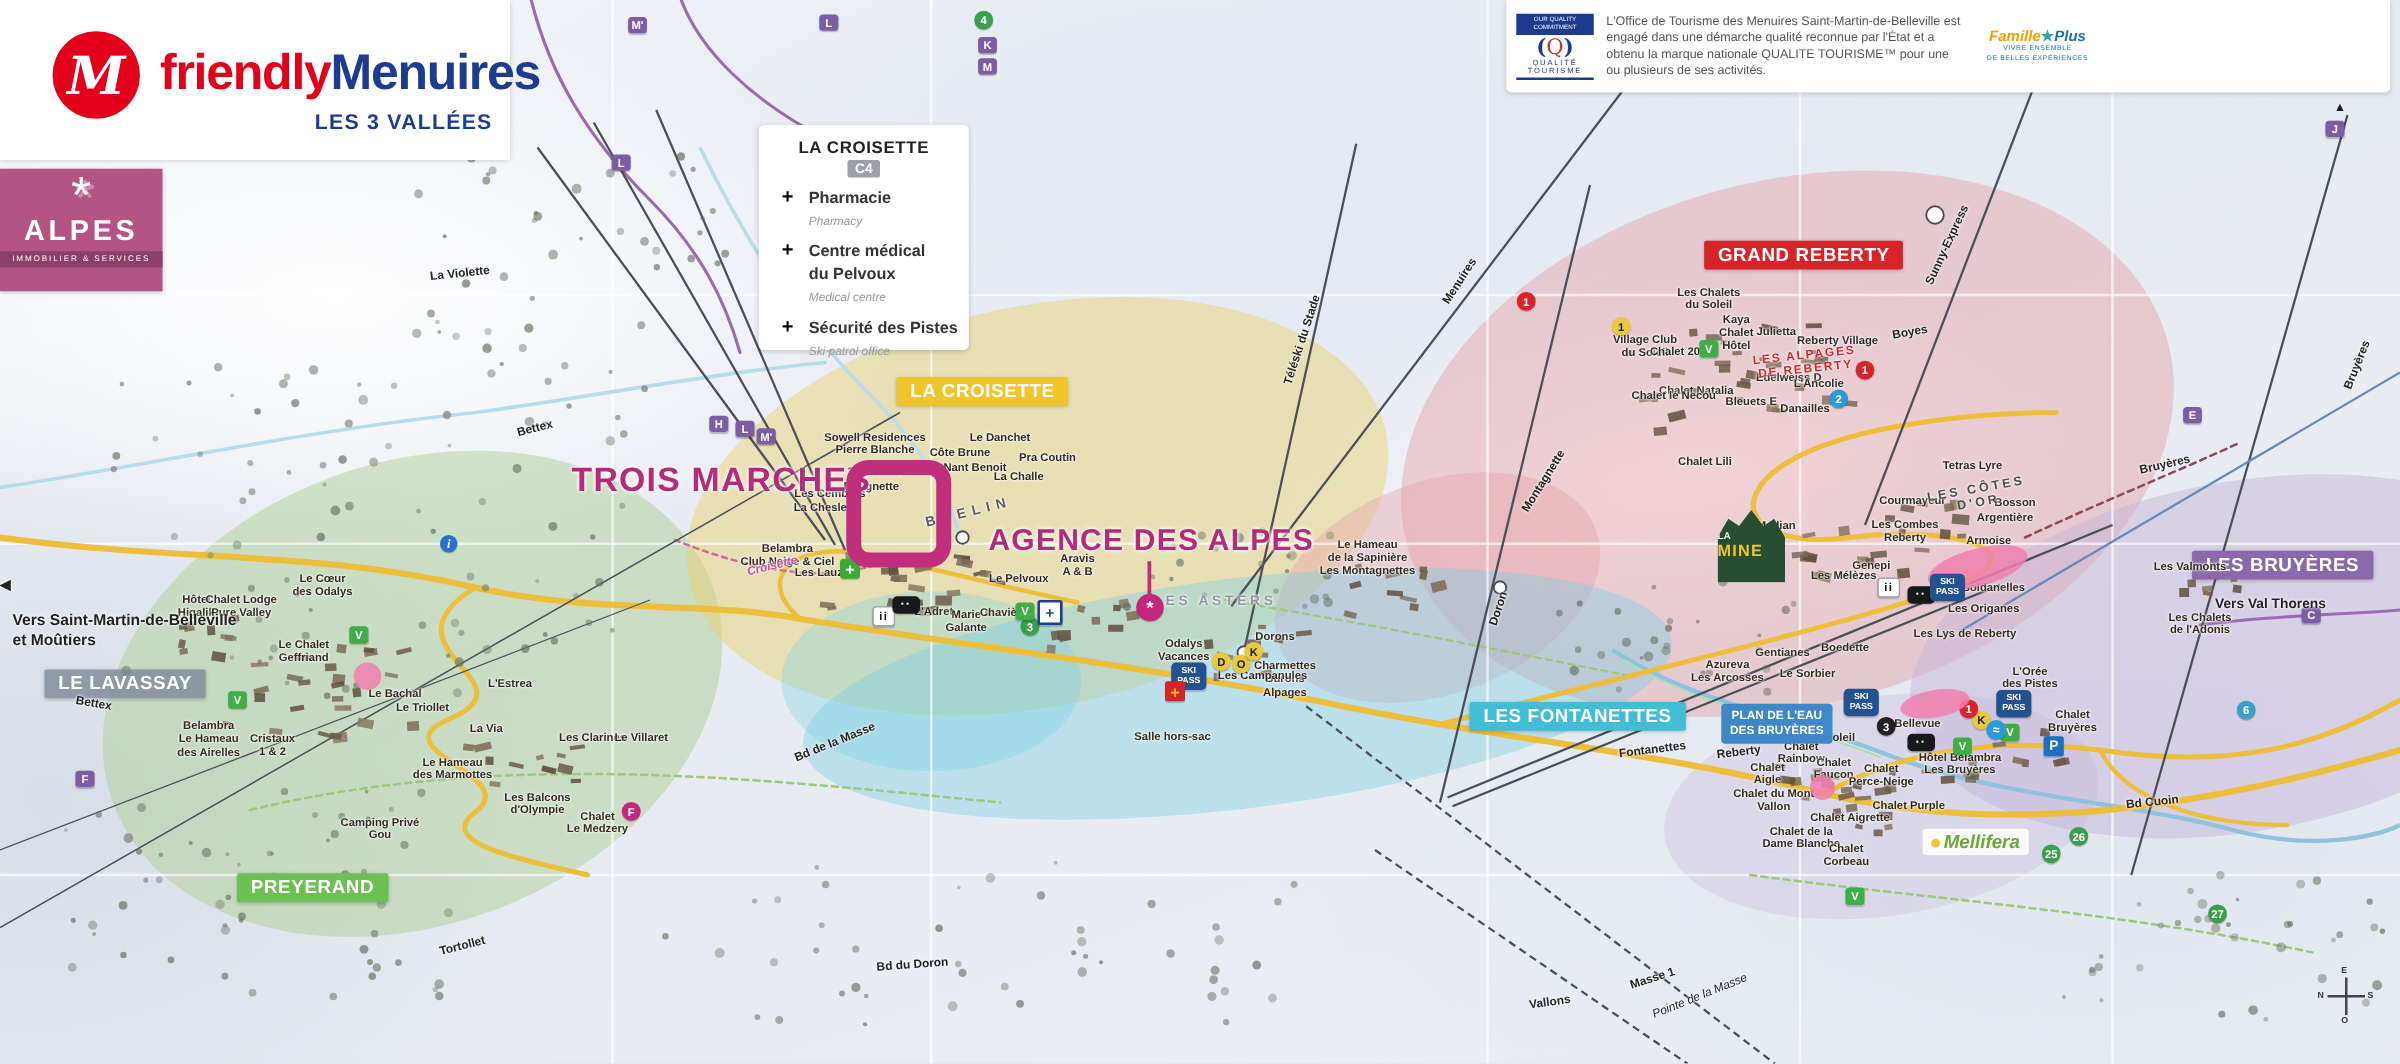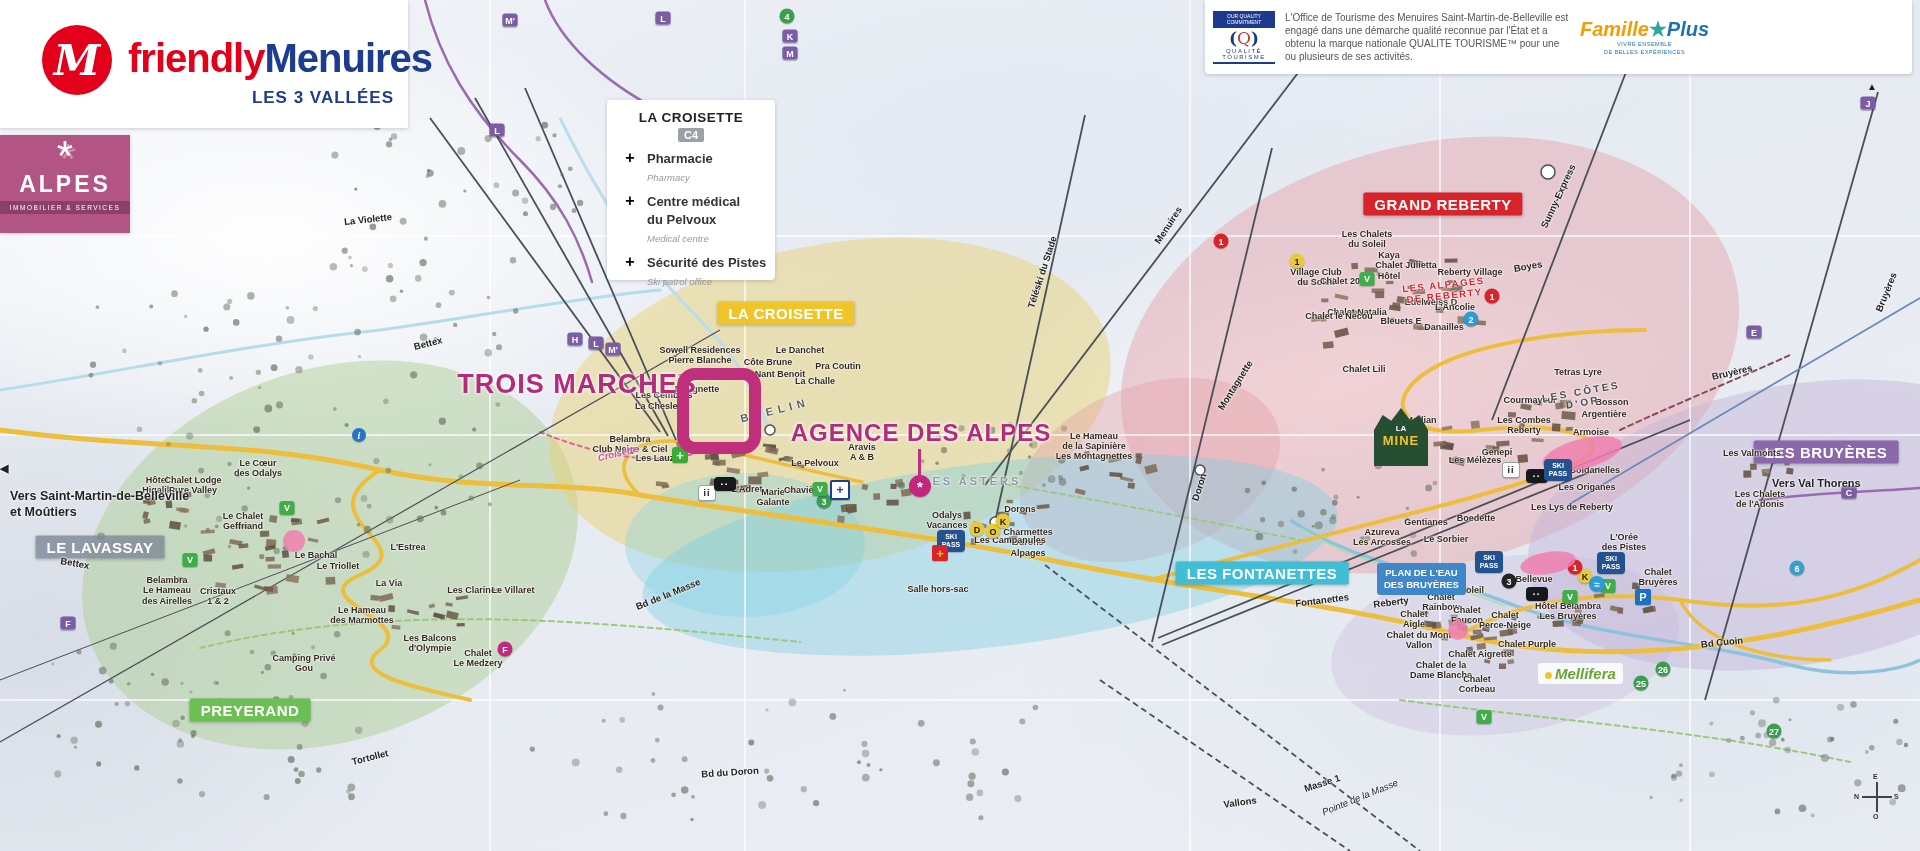--- a/index.html
+++ b/index.html
@@ -78,32 +78,32 @@
   
   #banner{left:1205px;top:0;width:707px;height:74px;display:flex;align-items:center;gap:10px;padding:0 8px;
       box-sizing:border-box;border-radius:0 0 4px 4px;}
   #q-logo{flex:0 0 62px;text-align:center;}
   #q-commit{background:#1d3a8f;color:#fff;font-size:5px;line-height:1.3;padding:2px 1px;white-space:pre-line;}
   #q-art{font-family:"DejaVu Serif",serif;font-size:17px;color:#c0392b;line-height:20px;}
   #q-art b{color:#1d3a8f;}
   #q-name{color:#1d3a8f;font-size:6px;letter-spacing:1.5px;white-space:pre-line;border-bottom:2px solid #1d3a8f;padding-bottom:2px;}
   #q-text{flex:0 0 285px;font-size:10px;color:#555;line-height:1.3;}
   #f-logo{flex:0 0 100px;text-align:center;}
-  #f-name{font-weight:bold;font-size:20px;font-style:italic;white-space:nowrap;}
+  #f-name{font-weight:bold;font-size:12px;font-style:italic;white-space:nowrap;}
   #f-name .fam{color:#f59c00;} #f-name .star{color:#2aa8a0;font-style:normal;} #f-name .plus{color:#1d71b8;}
   #f-sub{font-size:5.5px;color:#1d71b8;letter-spacing:.5px;line-height:1.4;white-space:pre-line;}
   #f-text{flex:1;font-size:10px;color:#444;line-height:1.3;}
   #f-text .en{font-style:italic;color:#8a9096;}
   
   .vers{position:absolute;z-index:8;font-weight:bold;font-size:12.5px;color:#222;line-height:1.25;
       text-shadow:0 0 3px #fff,0 0 2px #fff;white-space:pre-line;}
   #vers-left{left:10px;top:458px;}
   #vers-left .arr{position:absolute;left:-10px;top:4px;font-size:11px;}
   #vers-right{left:1772px;top:477px;font-size:11px;}
-  #lamine{position:absolute;left:1374px;top:408px;width:54px;height:58px;z-index:7;text-align:center;
+  #lamine{position:absolute;left:1374px;top:408px;width:54px;height:58px;z-index:7;text-align:left;
       background:#254e33;clip-path:polygon(50% 0,68% 22%,84% 12%,100% 38%,100% 100%,0 100%,0 38%,16% 12%,32% 22%);}
   #lamine .la{color:#fff;font-size:8px;font-weight:bold;margin-top:16px;}
   #lamine .mine{color:#f2c431;font-size:13px;font-weight:bold;letter-spacing:1px;}
   #planeau{position:absolute;left:1377px;top:563px;background:#3f87c8;color:#fff;font-weight:bold;font-size:9.5px;
       text-align:center;padding:4px 7px;border-radius:3px;z-index:7;white-space:pre-line;line-height:1.25;}
   #mellifera{position:absolute;left:1538px;top:663px;z-index:7;background:rgba(255,255,255,.85);padding:2px 7px;
       border-radius:3px;font-weight:bold;font-style:italic;font-size:15px;color:#6aa832;}
   #mellifera i{display:inline-block;width:7px;height:7px;border-radius:50%;background:#f2c431;margin-right:3px;}
   #compass{position:absolute;left:1862px;top:782px;width:30px;height:30px;z-index:8;}
   #compass .bar-v{position:absolute;left:14px;top:0;width:2px;height:30px;background:#444;}

